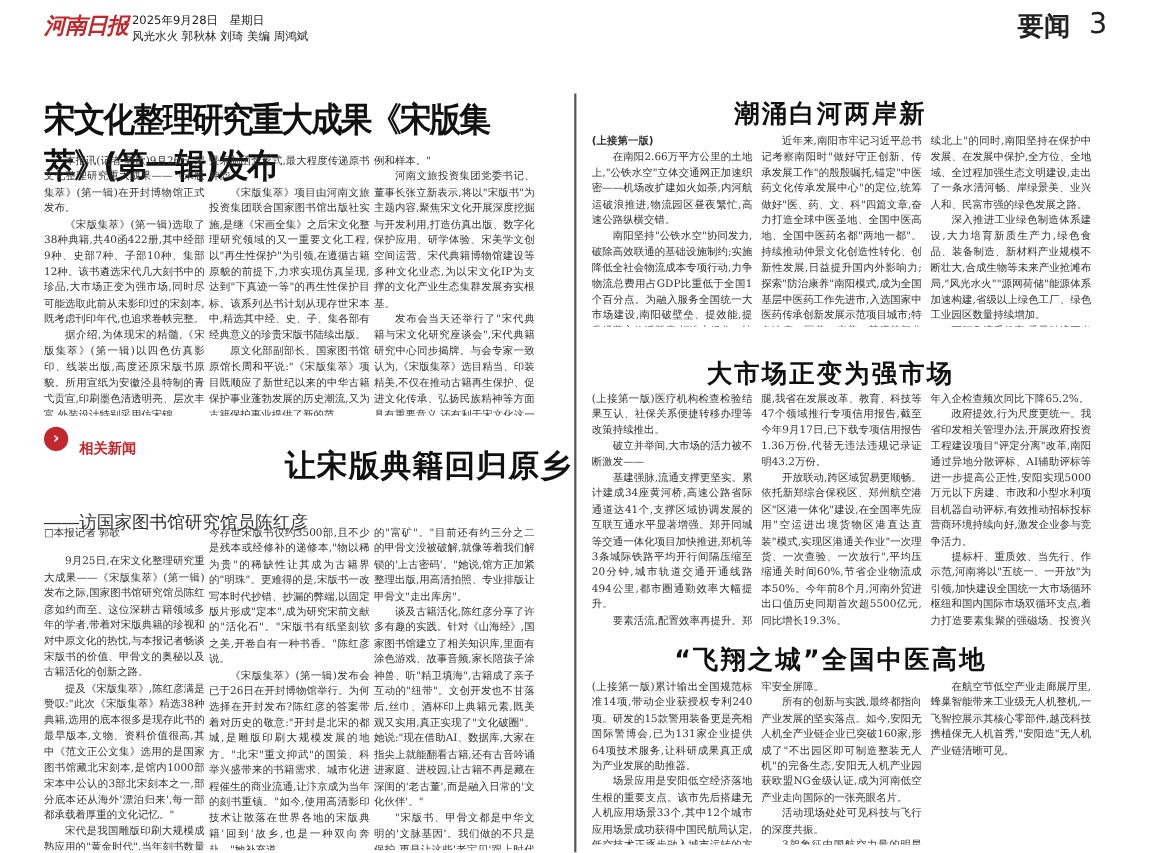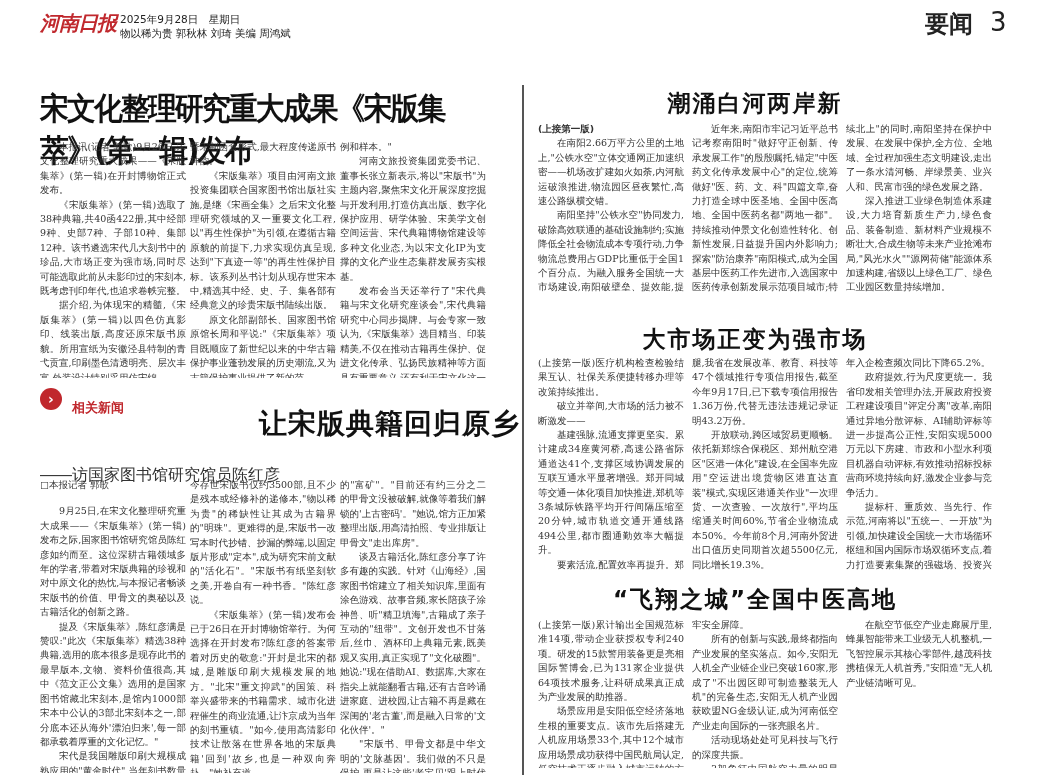--- a/index.html
+++ b/index.html
@@ -30,21 +30,21 @@
 
   .right-title { position: absolute; font-family: "DejaVu Sans", sans-serif; font-size: 23px; font-weight: bold; color: #111; text-align: center; letter-spacing: 2px; }
 </style>
 </head>
 <body>
 
 <div class="masthead">
   <div class="logo">河南日报</div>
   <div class="meta">
     <div>2025年9月28日　星期日</div>
-    <div>物以稀为贵 郭秋林 刘琦 美编 周鸿斌</div>
+    <div>风光水火 郭秋林 刘琦 美编 周鸿斌</div>
   </div>
   <div class="section-name">要闻</div>
   <div class="page-num">3</div>
 </div>
 
 <div class="divider-v"></div>
 
 <div class="headline-main">宋文化整理研究重大成果《宋版集萃》(第一辑)发布</div>
 
 <div class="col" style="left:40px; top:140px; width:146px; height:238px;">

